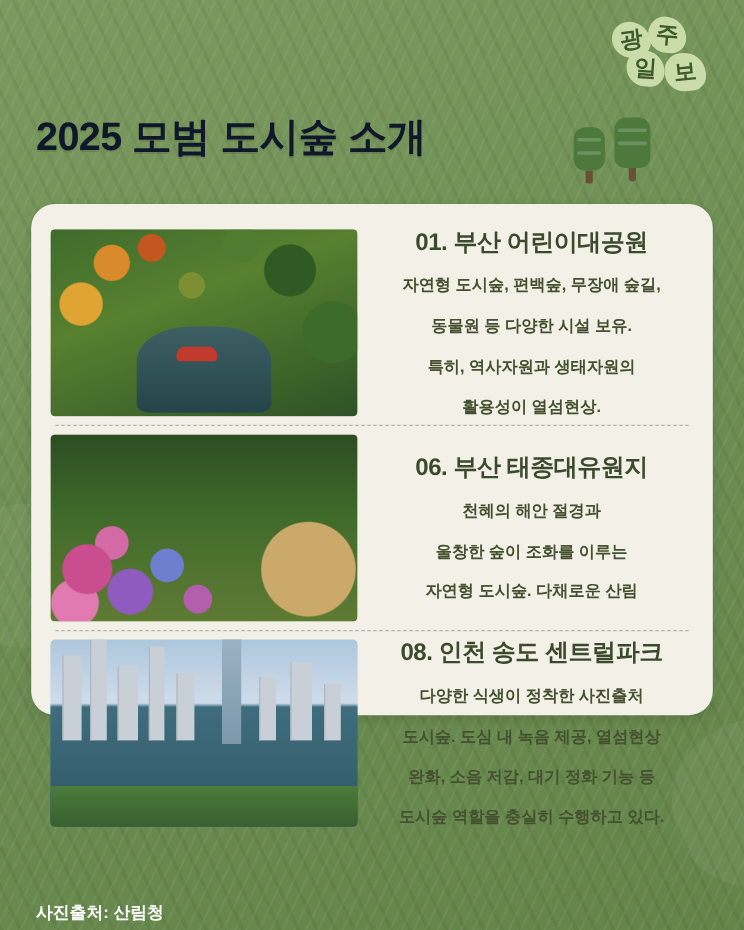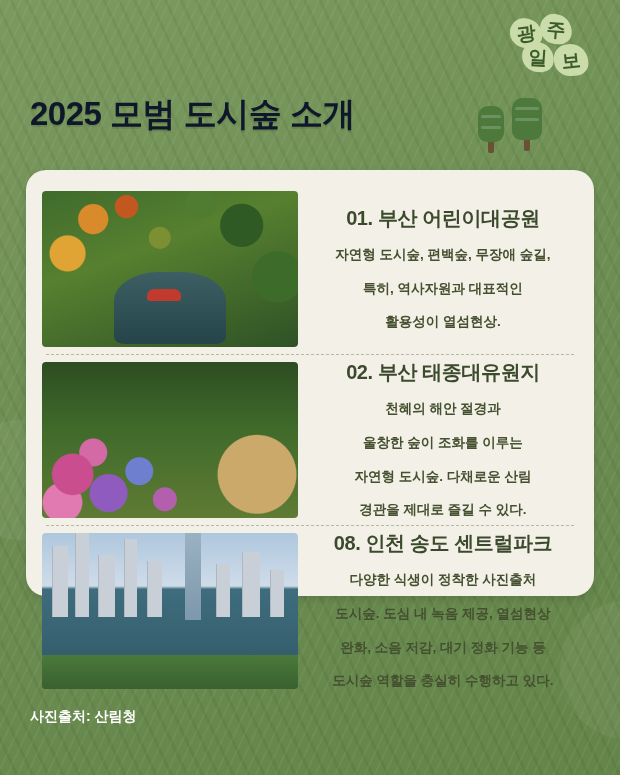--- a/index.html
+++ b/index.html
@@ -168,21 +168,21 @@
     font-size: 13.5px;
     line-height: 1.62;
     color: #44502f;
     font-weight: bold;
   }
   .entry-body div { white-space: nowrap; margin-top: 12px; }
 
   .credit {
     position: absolute;
     left: 30px;
-    top: 708px;
+    top: 752px;
     font-size: 14px;
     font-weight: bold;
     color: #ffffff;
   }
 
   
   .ph1 {
     background:
       radial-gradient(circle at 20% 18%, #d98b2b 0 6%, transparent 6.5%),
       radial-gradient(circle at 33% 10%, #c2581f 0 5%, transparent 5.5%),
@@ -284,37 +284,37 @@
   <div class="panel">
 
     <div class="entry">
       <div class="photo ph1">
         <div class="boat"></div>
       </div>
       <div class="entry-text">
         <div class="entry-title">01. 부산 어린이대공원</div>
         <div class="entry-body">
           <div>자연형 도시숲, 편백숲, 무장애 숲길,</div>
-          <div>특히, 역사자원과 대표적인</div>
+          <div>동물원 등 다양한 시설 보유.</div>
+          <div>특히, 역사자원과 생태자원의</div>
           <div>활용성이 열섬현상.</div>
         </div>
       </div>
     </div>
 
     <div class="divider"></div>
 
     <div class="entry">
       <div class="photo ph2"></div>
       <div class="entry-text">
-        <div class="entry-title">02. 부산 태종대유원지</div>
+        <div class="entry-title">06. 부산 태종대유원지</div>
         <div class="entry-body">
           <div>천혜의 해안 절경과</div>
           <div>울창한 숲이 조화를 이루는</div>
           <div>자연형 도시숲. 다채로운 산림</div>
-          <div>경관을 제대로 즐길 수 있다.</div>
         </div>
       </div>
     </div>
 
     <div class="divider"></div>
 
     <div class="entry">
       <div class="photo ph3">
         <div class="bld" style="left:4%;  width:16px; height:46%;"></div>
         <div class="bld" style="left:13%; width:14px; height:54%;"></div>

